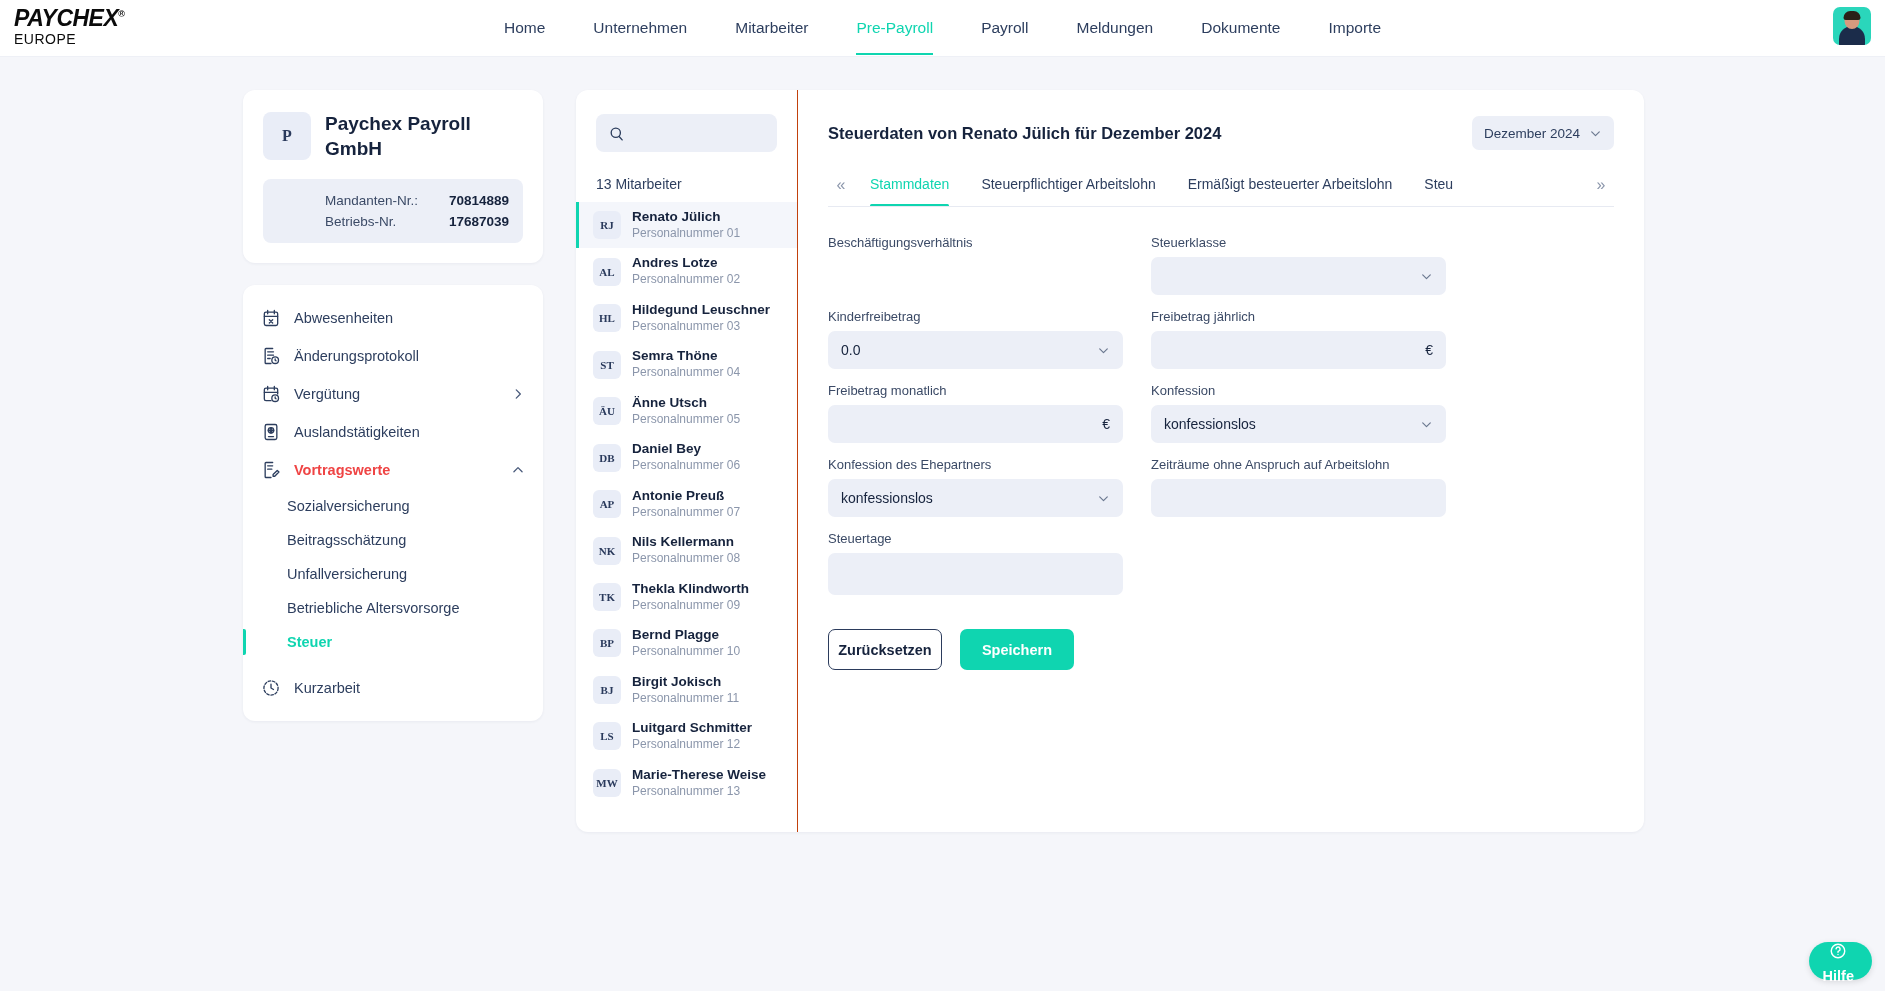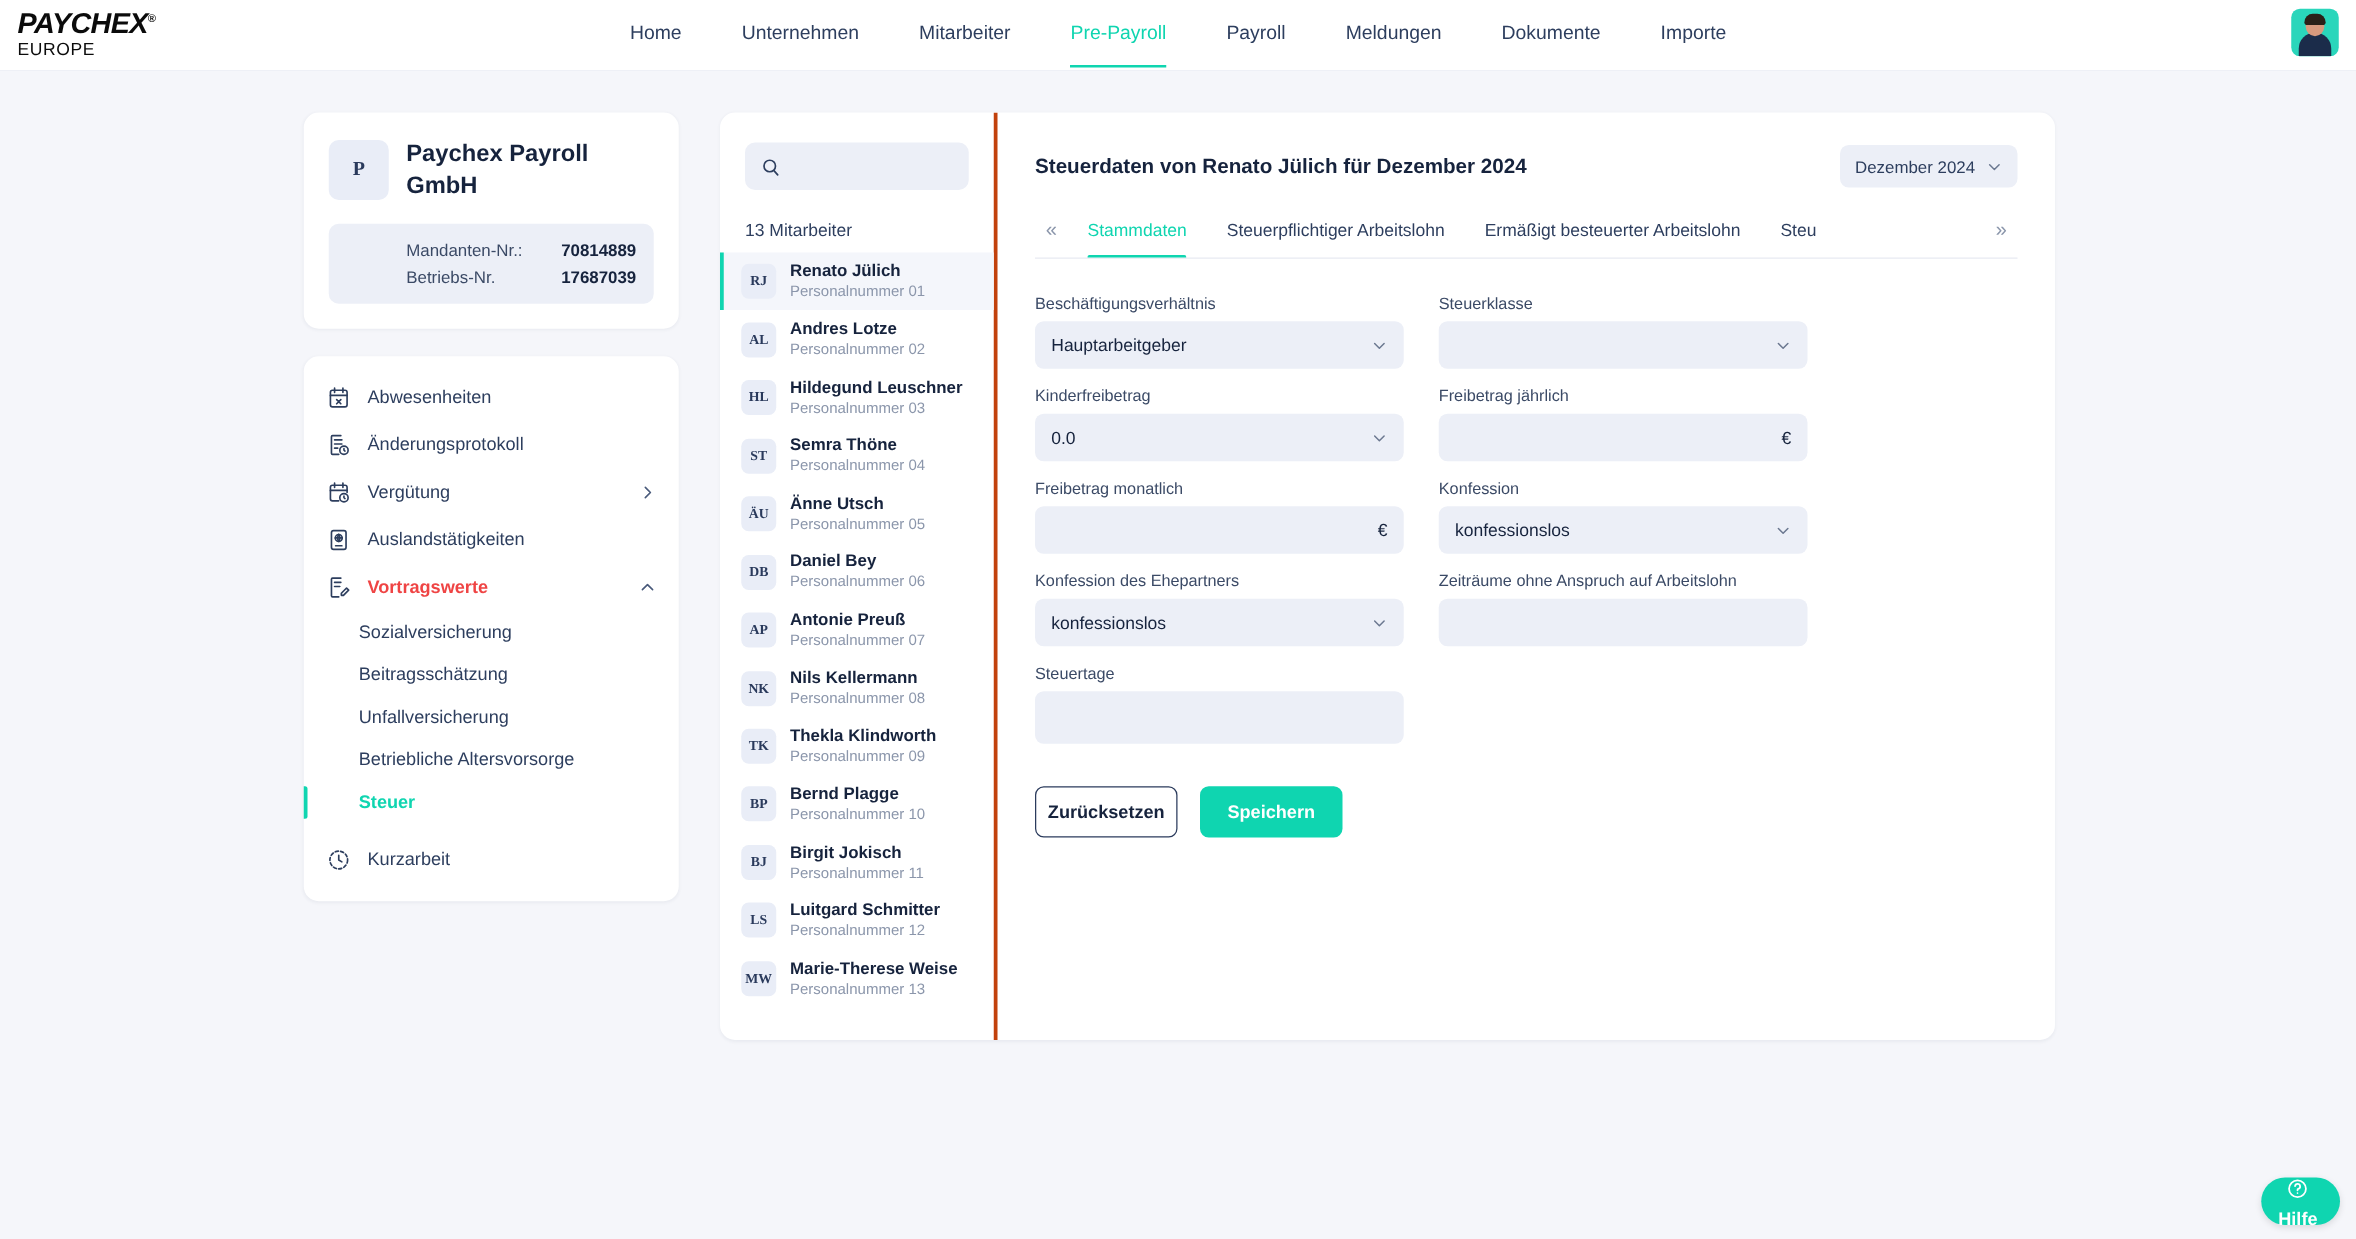--- a/index.html
+++ b/index.html
@@ -10,21 +10,21 @@
     color: #1f2b46;
     overflow: hidden;
   }
 
   
   .topnav {
     position: relative;
     height: 57px;
     background: #ffffff;
     display: flex;
-    align-items: flex-start;
+    align-items: center;
     border-bottom: 1px solid #eef0f6;
   }
   .logo {
     position: absolute;
     left: 14px; top: 7px;
     line-height: 1;
   }
   .logo-main {
     font-weight: bold;
     font-style: italic;
@@ -181,21 +181,21 @@
     background: #fff;
     border-radius: 12px;
     box-shadow: 0 1px 3px rgba(30,45,80,.06);
     display: flex;
     overflow: hidden;
   }
 
   
   .emp-pane {
     width: 222px;
-    border-right: 3px solid #c2410c;
+    border-right: 1px solid #c2410c;
     padding: 24px 0 0 0;
     flex: none;
   }
   .search-box {
     margin: 0 20px;
     height: 38px;
     background: #eceff7;
     border-radius: 8px;
     display: flex;
     align-items: center;
@@ -622,26 +622,20 @@
           <div class="tab">Ermäßigt besteuerter Arbeitslohn</div>
           <div class="tab">Steu</div>
         </div>
         <div class="tab-arrow">»</div>
       </div>
 
       <div class="form-grid">
 
         <div class="field">
           <div class="field-label">Beschäftigungsverhältnis</div>
-          <div class="control">
-            <span class="ctl-val">Hauptarbeitgeber</span>
-            <svg viewBox="0 0 24 24" fill="none" stroke="#6b7890" stroke-width="2.2" stroke-linecap="round" stroke-linejoin="round">
-                <polyline points="5 9 12 16 19 9"></polyline>
-              </svg>
-          </div>
         </div>
 
         <div class="field">
           <div class="field-label">Steuerklasse</div>
           <div class="control">
             <span class="ctl-val"></span>
             <svg viewBox="0 0 24 24" fill="none" stroke="#6b7890" stroke-width="2.2" stroke-linecap="round" stroke-linejoin="round">
                 <polyline points="5 9 12 16 19 9"></polyline>
               </svg>
           </div>

